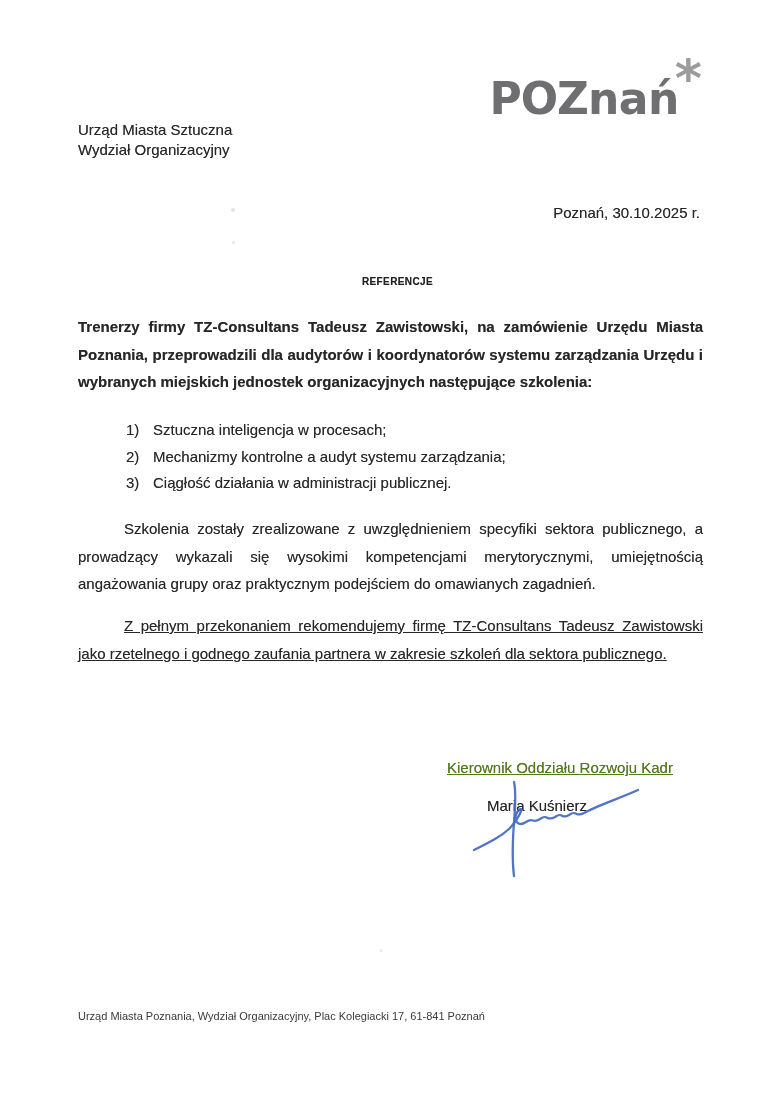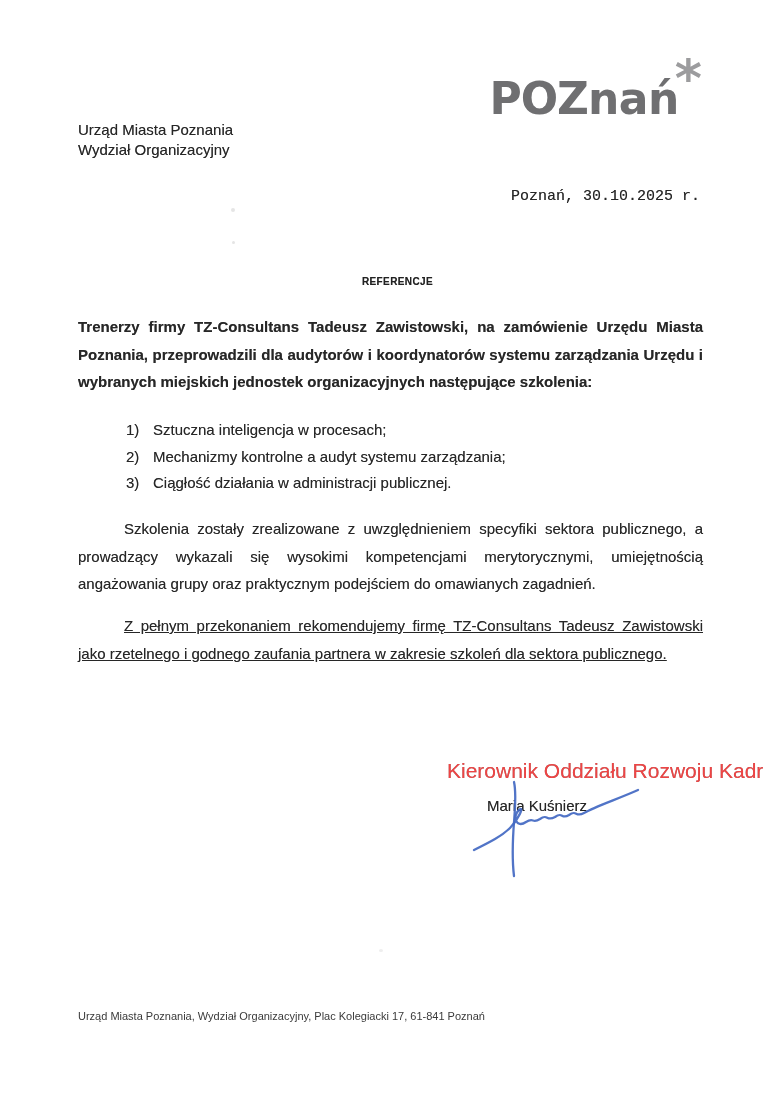--- a/index.html
+++ b/index.html
@@ -34,22 +34,22 @@
   .logo-star{
     display:inline-block;
     font-size:52px;
     color:var(--logo-star-color,#9c9c9e);
     vertical-align:18px;
     margin-left:-4px;
     letter-spacing:0;
   }
 
   .dateline{
-    position:absolute;top:188px;right:77px;
-    font-size:15px;color:#262626;font-family:Liberation Mono, monospace;
+    position:absolute;top:204px;right:77px;
+    font-size:15px;color:#262626;
   }
 
   
   .title{
     position:absolute;top:267px;left:0;width:777px;
     margin:9px;text-align:center;
     font-size:10px;font-weight:bold;letter-spacing:.4px;
     color:#222;
   }
   .para{
@@ -64,21 +64,21 @@
   .list{
     position:absolute;left:126px;top:417px;width:520px;
     font-size:15px;color:#272727;
   }
   .list-item{display:flex;line-height:26.5px;}
   .list-item .num{width:27px;flex:0 0 27px;}
 
   
   .sig-role{
     position:absolute;left:447px;top:759px;
-    font-size:21px;color:#ef4444;white-space:nowrap;
+    font-size:15px;color:#4d7c0f;white-space:nowrap;text-decoration:underline;
   }
   .sig-name{
     position:absolute;left:487px;top:797px;
     font-size:15px;color:#262626;white-space:nowrap;
   }
   .signature-svg{
     position:absolute;left:468px;top:776px;
     width:185px;height:110px;
   }
   .signature-svg path{
@@ -104,21 +104,21 @@
 </head>
 <body>
 
 <div class="page" style="--logo-color: #6f6f71; --logo-star-color: #9c9c9e; --ink-color: #4268c2;">
 
   <div class="logo">
     <span>POZ</span><span class="lower">nań</span><span class="logo-star">*</span>
   </div>
 
   <div class="sender ink">
-    <div>Urząd Miasta Poznania</div>
+    <div>Urząd Miasta Sztuczna</div>
     <div>Wydział Organizacyjny</div>
   </div>
 
   <div class="dateline ink">Poznań, 30.10.2025 r.</div>
 
   <h1 class="title ink">REFERENCJE</h1>
 
   <p class="para p1 ink">Trenerzy firmy TZ-Consultans Tadeusz Zawistowski, na zamówienie Urzędu Miasta Poznania, przeprowadzili dla audytorów i koordynatorów systemu zarządzania Urzędu i wybranych miejskich jednostek organizacyjnych następujące szkolenia:</p>
 
   <div class="list">

